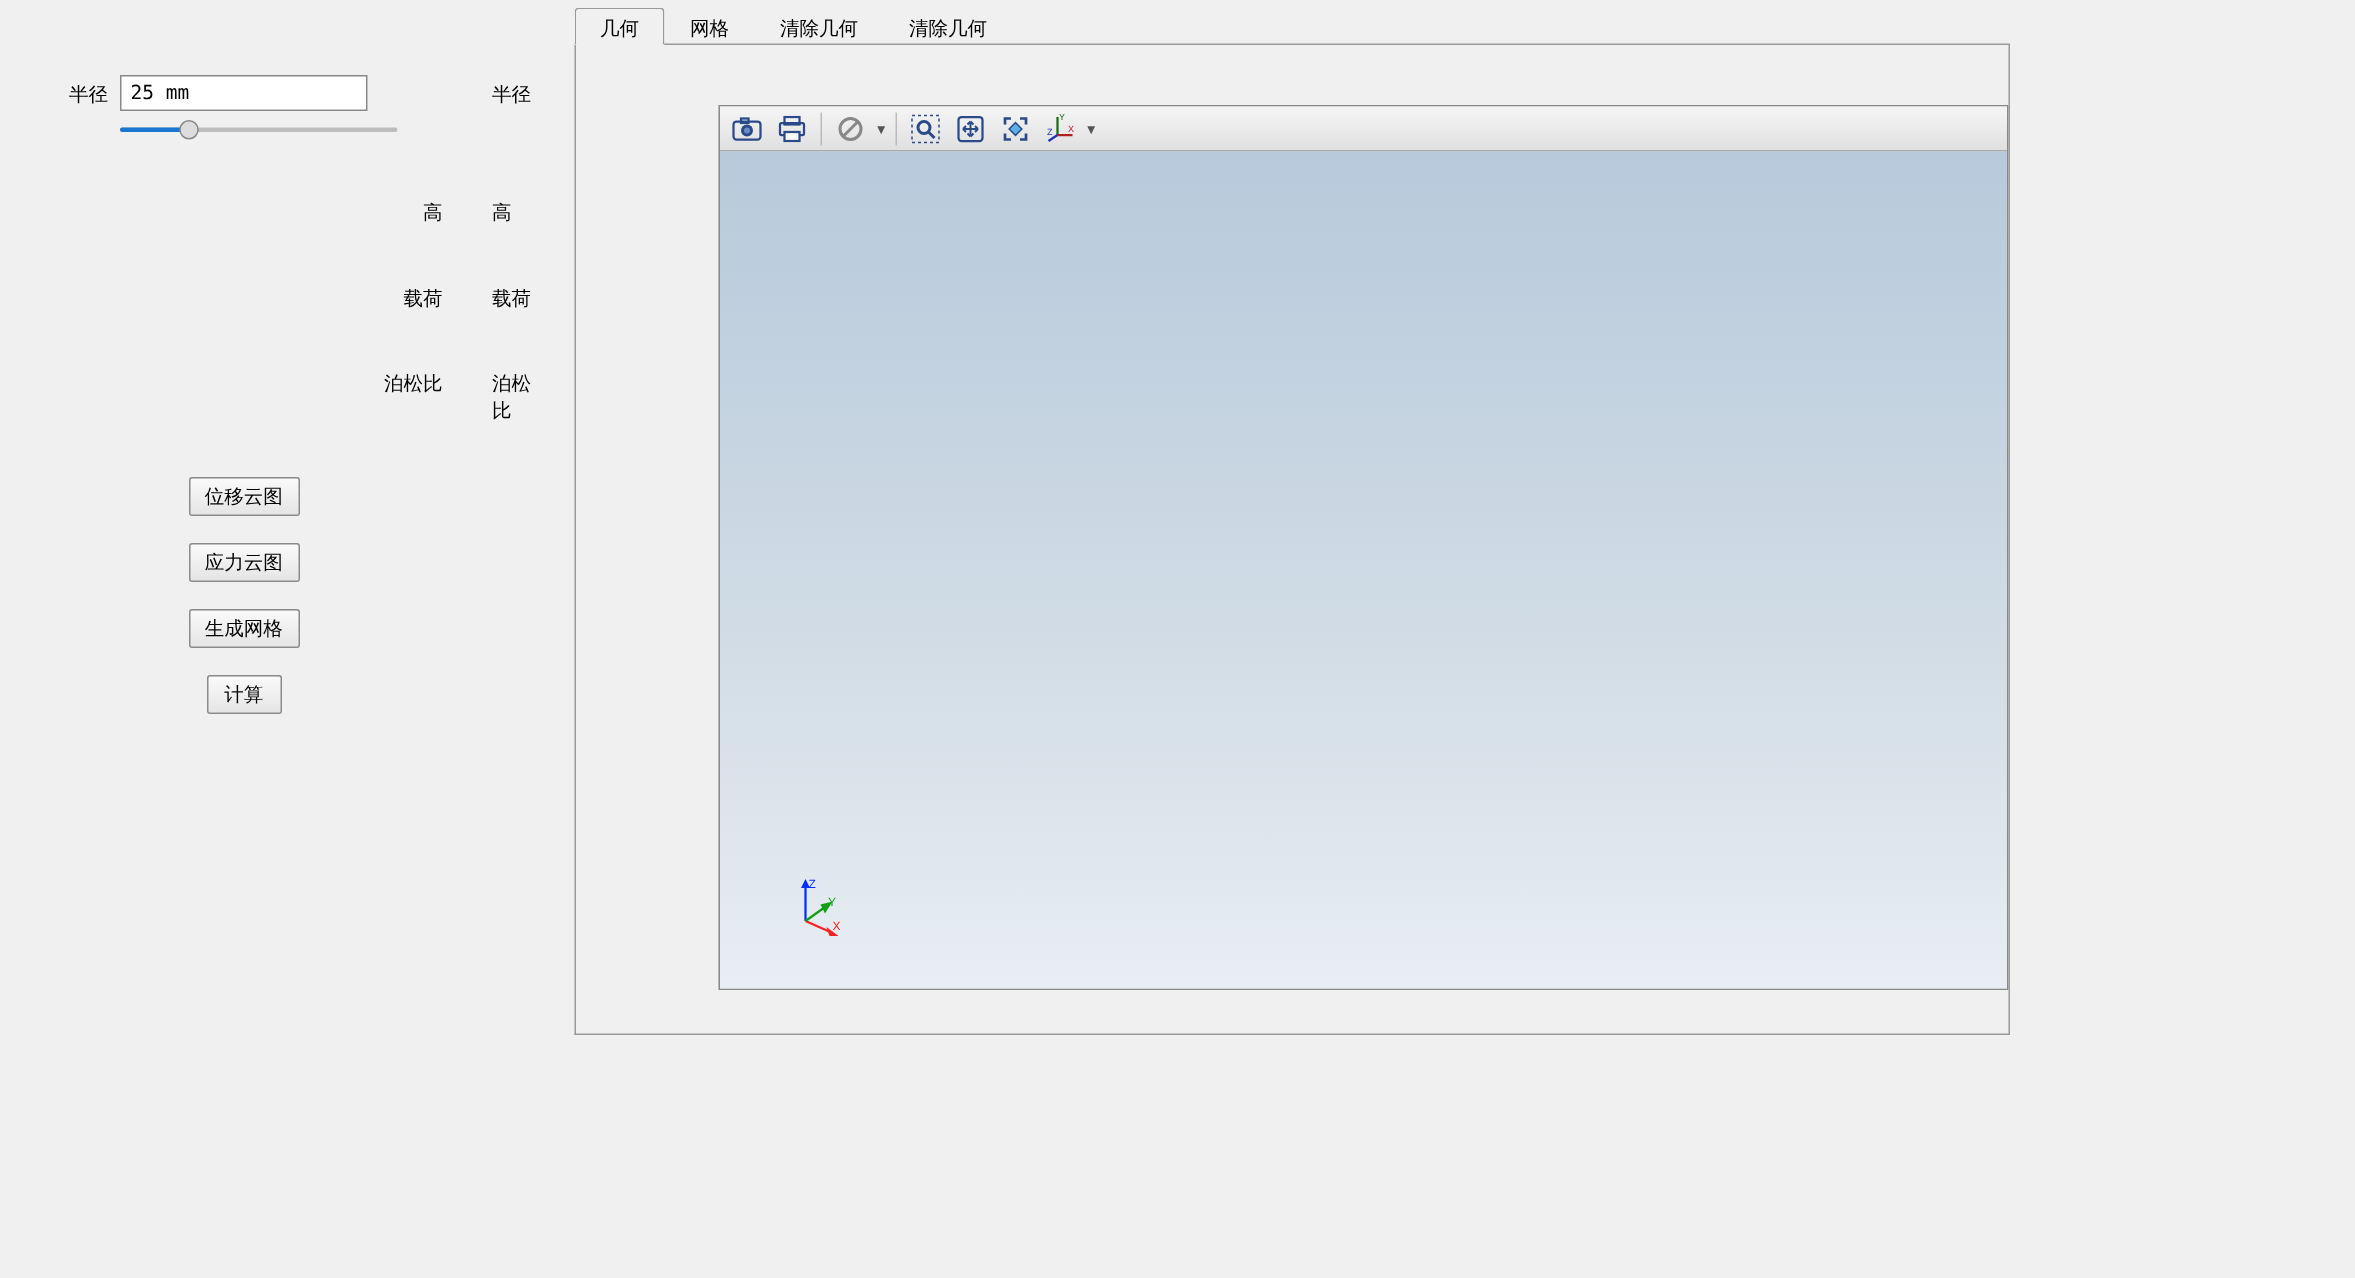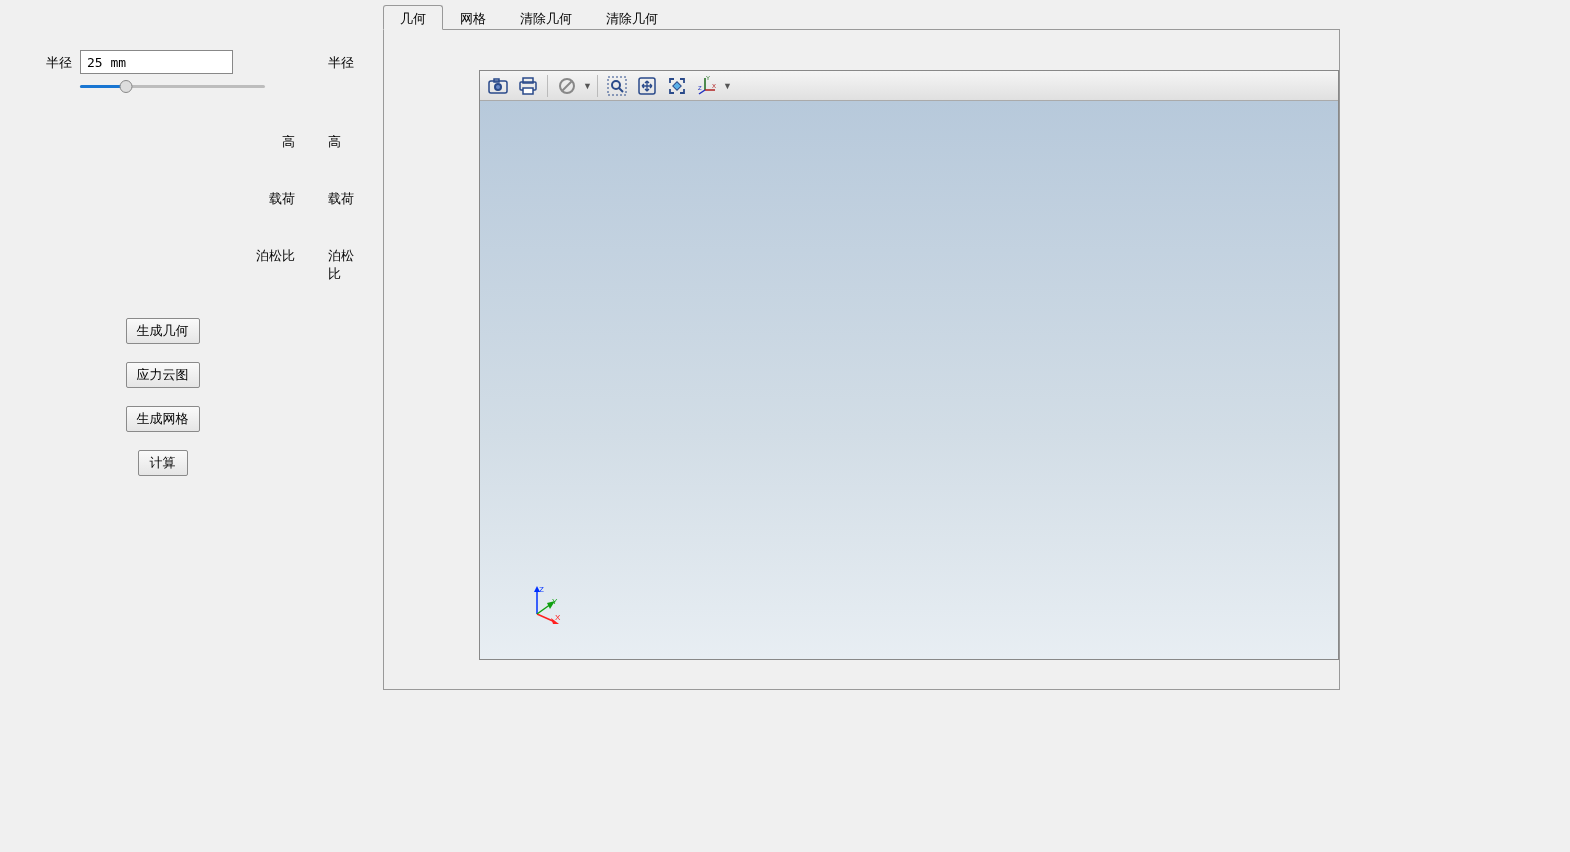--- a/index.html
+++ b/index.html
@@ -32,21 +32,21 @@
   padding-right: 8px;
   padding-top: 4px;
   font-size: 13px;
 }
 .param-control {
   flex: 1;
   display: flex;
   flex-direction: column;
 }
 .param-input {
-  width: 153px;
+  width: 165px;
   height: 24px;
   border: 1px solid #888;
   background: #fff;
   font-family: monospace;
   font-size: 13px;
   padding: 2px 6px;
 }
 .slider-wrap {
   width: 185px;
   margin-top: 6px;
@@ -222,21 +222,21 @@
       <div class="param-label-left">载荷</div>
       <div class="param-label-right">载荷</div>
     </div>
 
     <div class="param-row">
       <div class="param-label-left">泊松比</div>
       <div class="param-label-right">泊松比</div>
     </div>
 
     <div class="button-stack">
-      <button class="action-btn">生成几何</button>
+      <button class="action-btn">位移云图</button>
       <button class="action-btn">应力云图</button>
       <button class="action-btn">生成网格</button>
       <button class="action-btn">计算</button>
     </div>
   </div>
 
   <div class="right-panel">
     <div class="tab-bar">
       <div class="tab active">几何</div>
       <div class="tab">网格</div>

